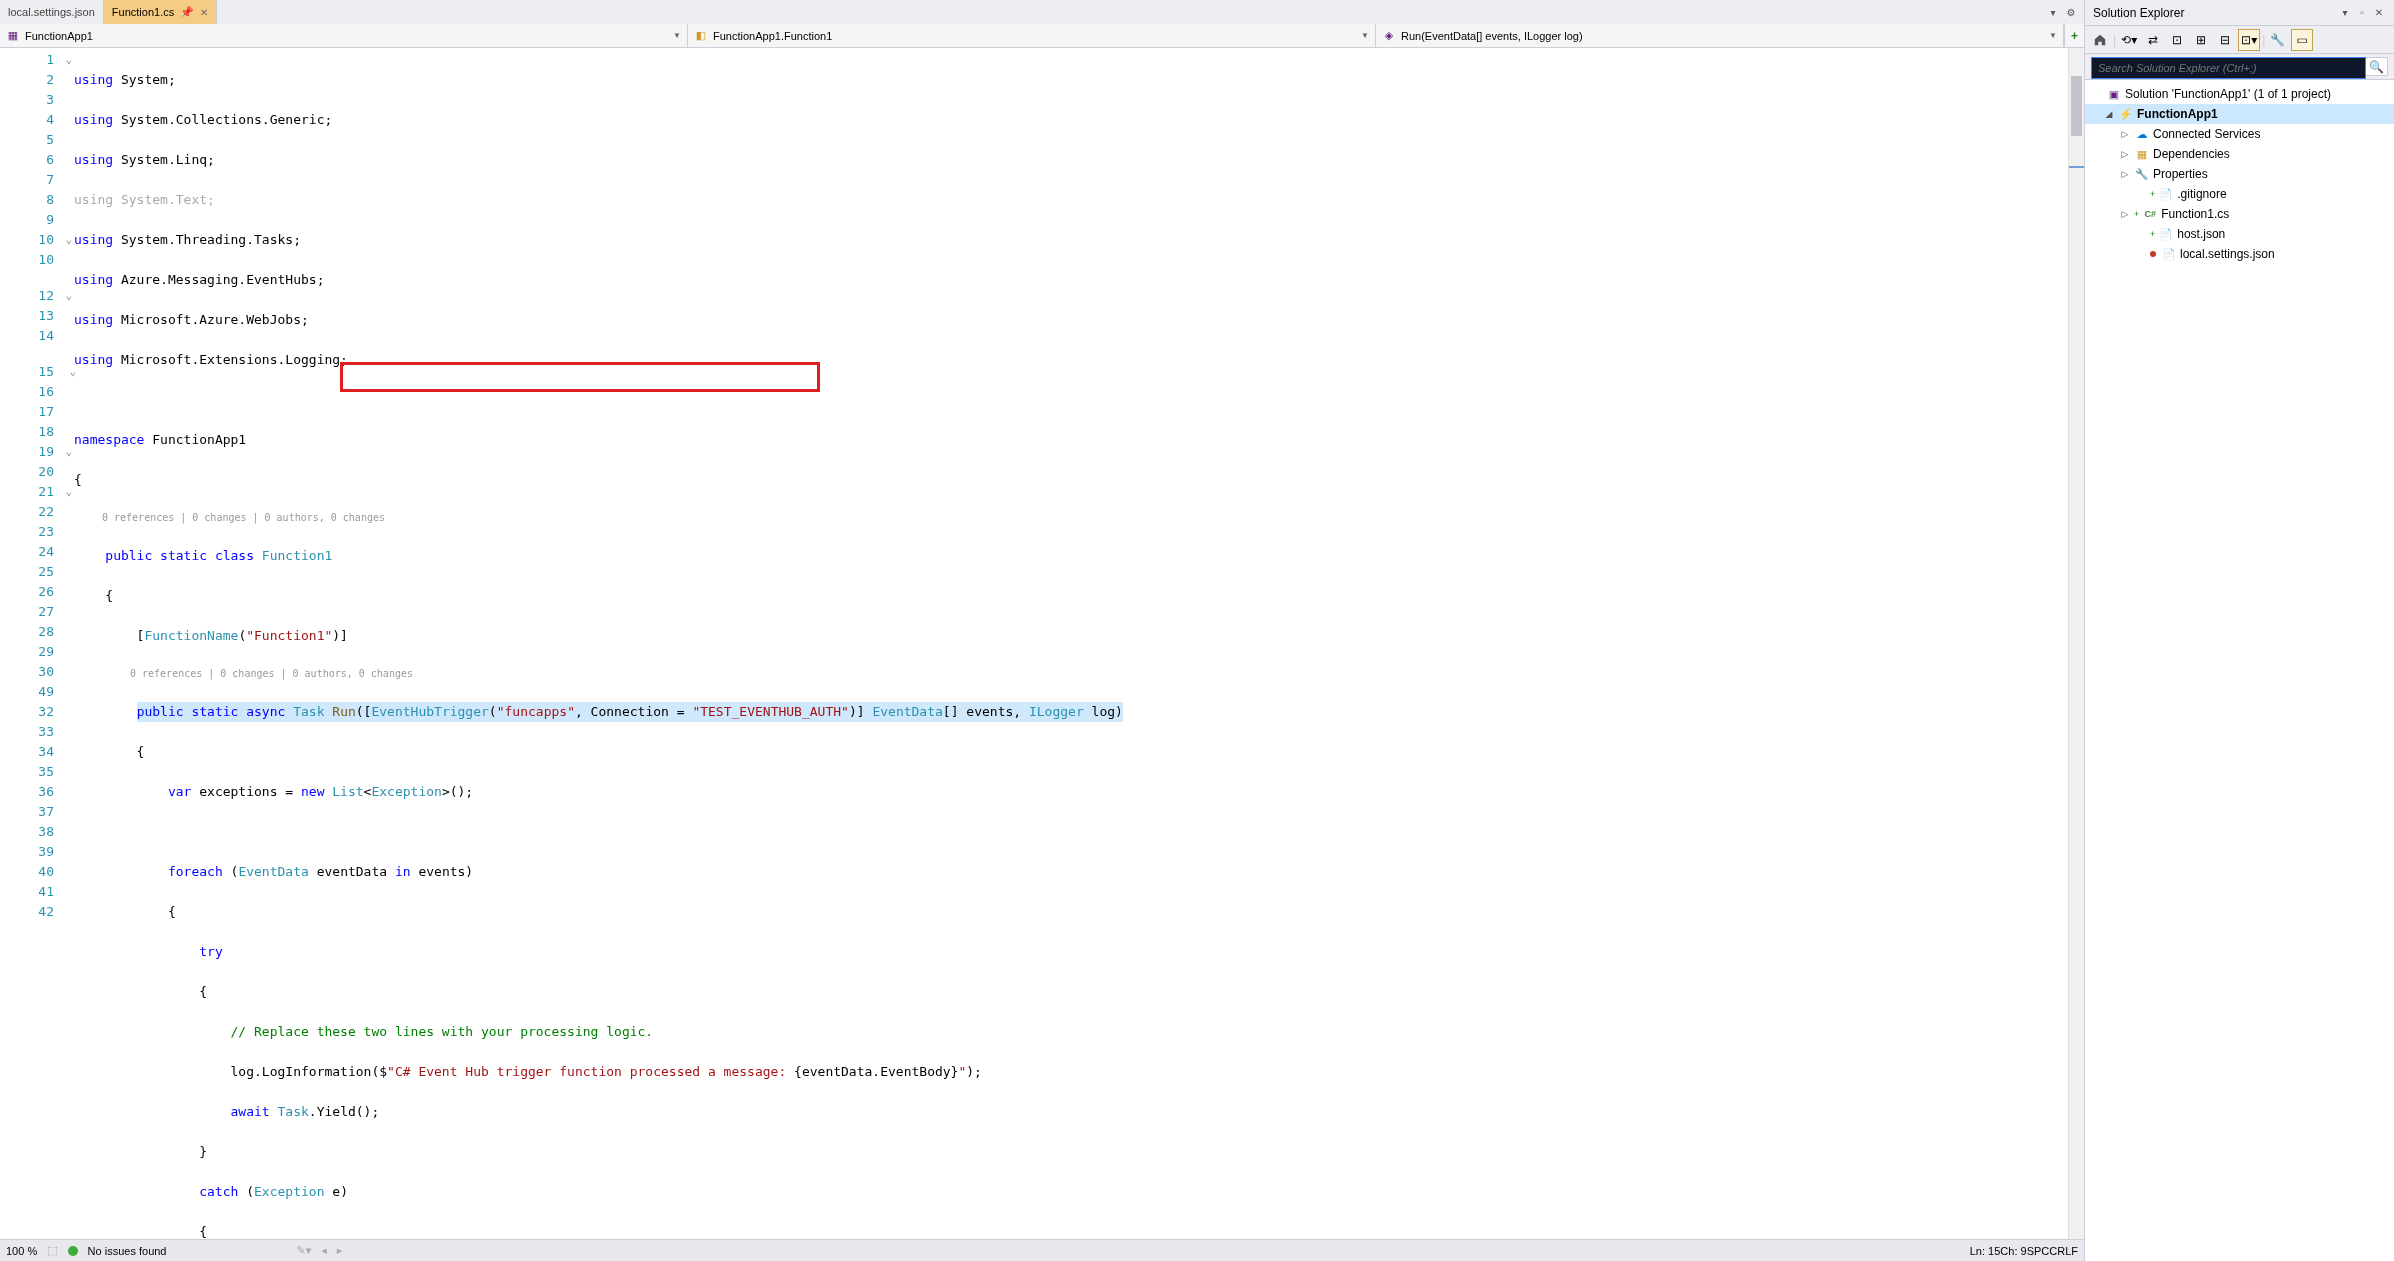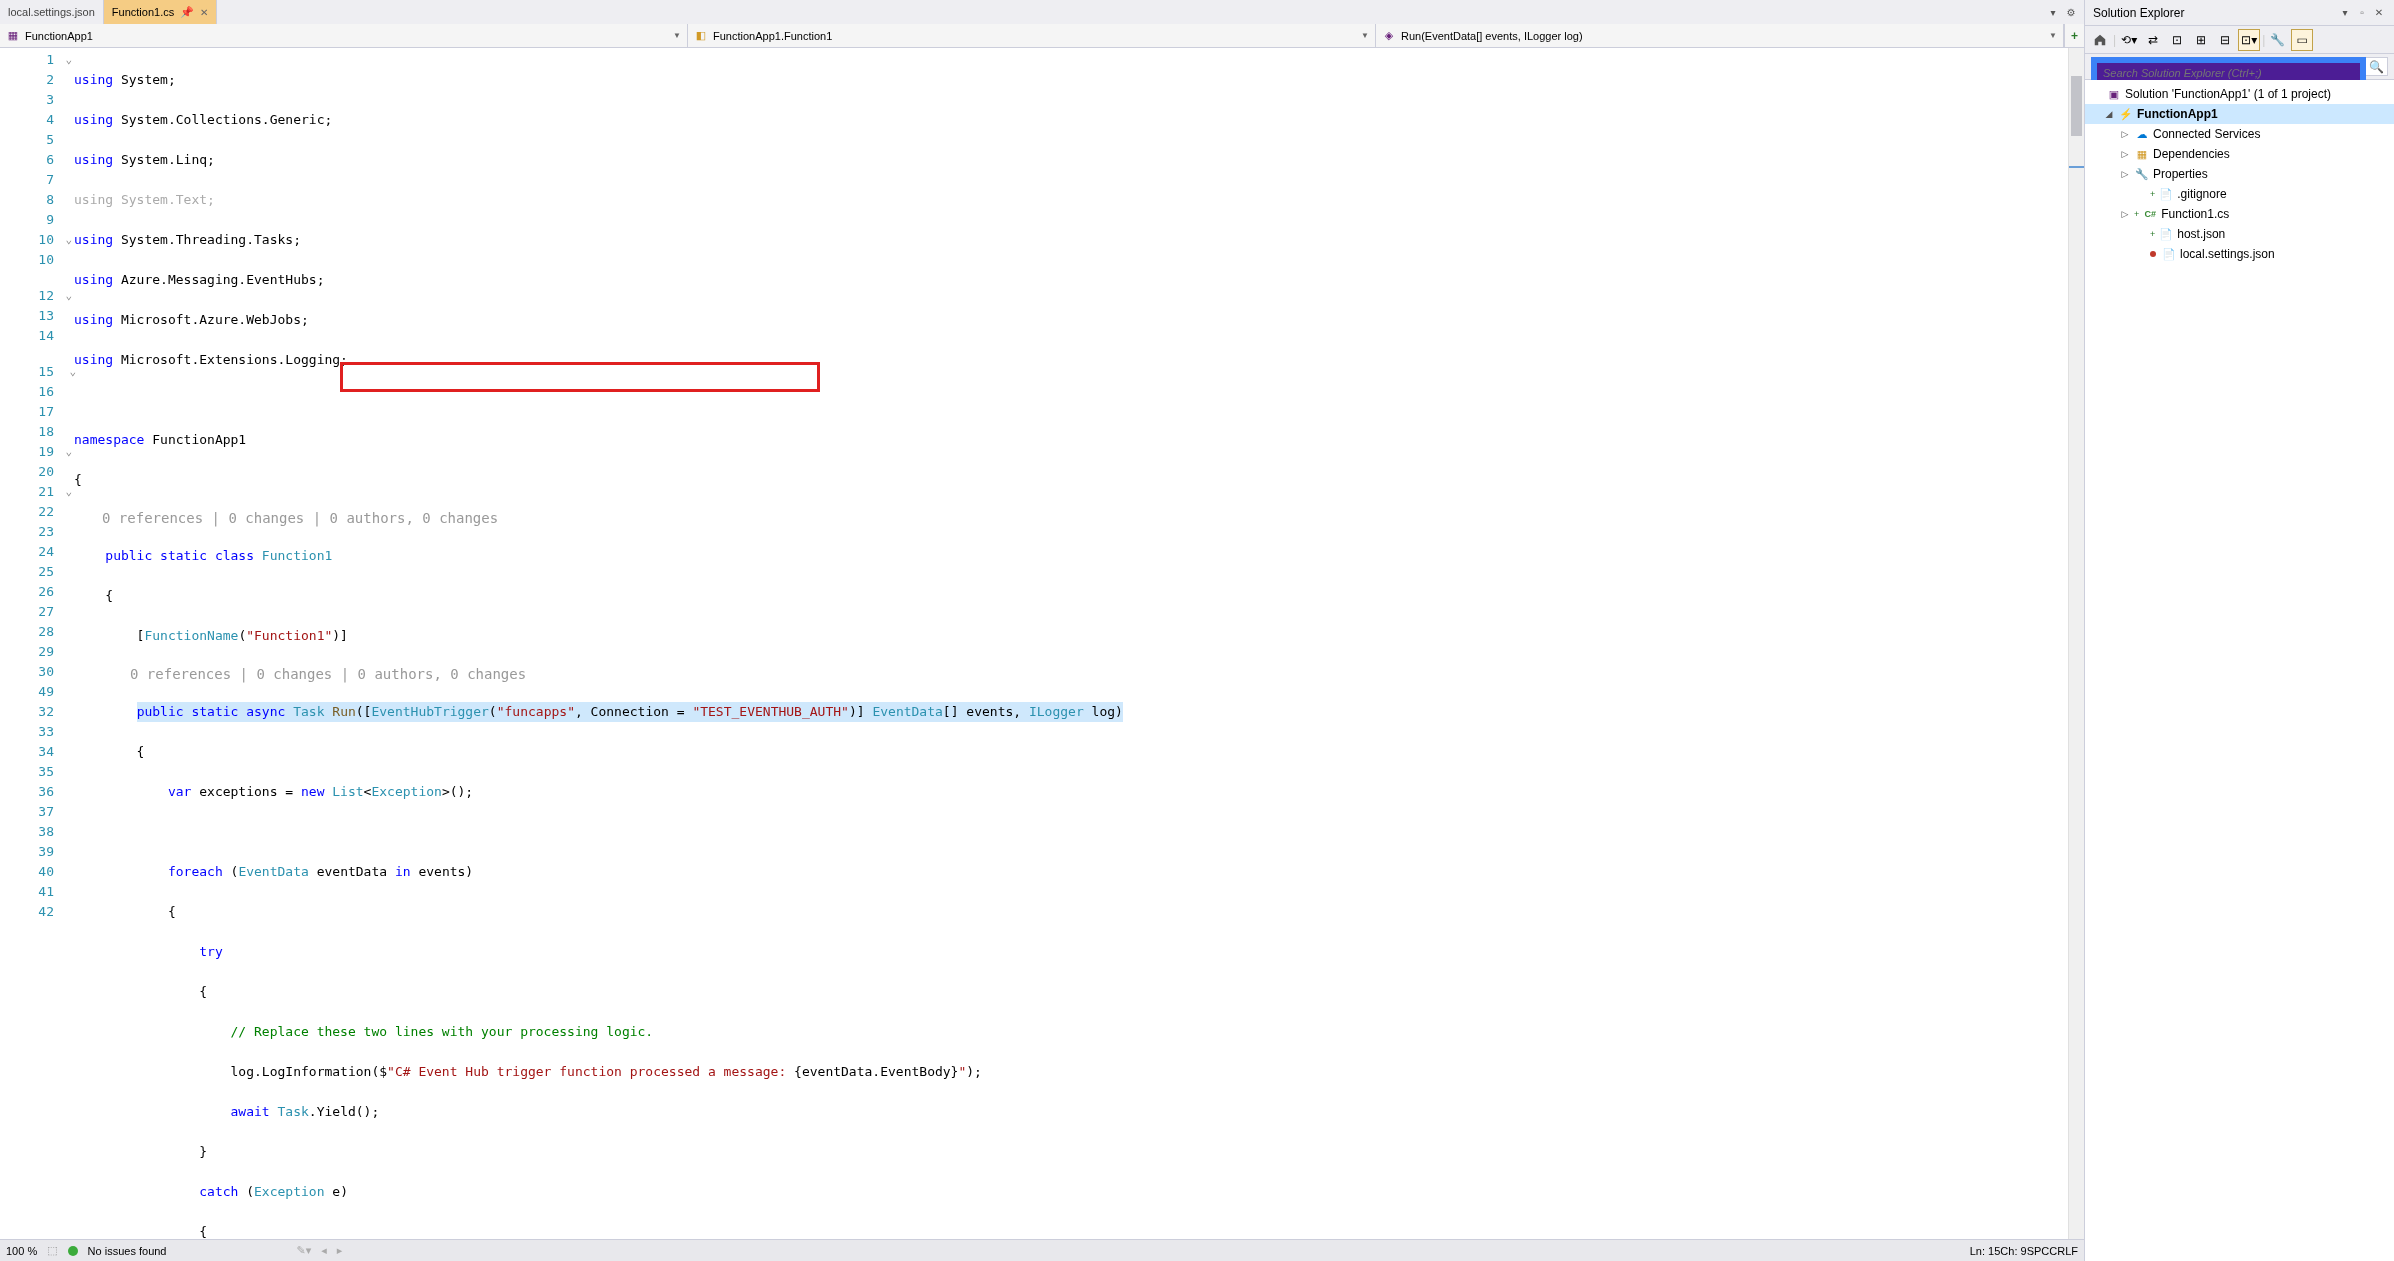--- a/index.html
+++ b/index.html
@@ -26,21 +26,21 @@
 .bc-drop { color: #666; font-size: 8px; }
 .add-btn { width: 20px; display: flex; align-items: center; justify-content: center; border-left: 1px solid #cccedb; cursor: pointer; color: #2a7a2a; font-weight: bold; }
 
 
 .code-wrap { flex: 1; display: flex; overflow: hidden; background: #fff; position: relative; }
 .gutter { width: 74px; background: #fff; text-align: right; color: #2b91af; font-family: Consolas, monospace; font-size: 13px; line-height: 20px; padding-top: 2px; user-select: none; }
 .gutter-line { padding-right: 20px; position: relative; }
 .fold-col { position: absolute; right: 2px; top: 0; width: 12px; color: #888; font-size: 11px; line-height: 20px; cursor: pointer; }
 .code-col { flex: 1; font-family: Consolas, monospace; font-size: 13px; line-height: 20px; padding-top: 2px; white-space: pre; position: relative; }
 .code-line { height: 20px; }
-.codelens { font-size: 14px; color: #999; font-family: Consolas, monospace; height: 16px; line-height: 16px; padding-left: 28px; }
+.codelens { font-size: 10px; color: #999; font-family: Consolas, monospace; height: 16px; line-height: 16px; padding-left: 28px; }
 .codelens2 { padding-left: 56px; }
 .kw { color: #0000ff; }
 .type { color: #2b91af; }
 .str { color: #a31515; }
 .cmt { color: #008000; }
 .hl-line { background: #cfe8fc; display: inline-block; }
 .redbox { position: absolute; border: 3px solid #e02020; pointer-events: none; }
 .scrollbar-v { width: 16px; background: #f0f0f0; border-left: 1px solid #e0e0e0; position: relative; }
 .sb-thumb { position: absolute; top: 28px; left: 2px; right: 2px; height: 60px; background: #c2c3c9; }
 .sb-marker { position: absolute; left: 0; right: 0; height: 2px; background: #6a9fd8; }
@@ -51,21 +51,21 @@
 .status-right { margin-left: auto; display: flex; }
 .green-dot { width: 10px; height: 10px; border-radius: 50%; background: #3bab3b; }
 
 
 .se-header { height: 26px; background: #eeeef2; display: flex; align-items: center; padding: 0 8px; font-size: 12px; border-bottom: 1px solid #cccedb; }
 .se-header-right { margin-left: auto; display: flex; gap: 3px; }
 .se-toolbar { height: 28px; background: #eeeef2; display: flex; align-items: center; gap: 2px; padding: 0 4px; border-bottom: 1px solid #cccedb; }
 .se-tbtn { width: 22px; height: 22px; display: flex; align-items: center; justify-content: center; cursor: pointer; border: 1px solid transparent; }
 .se-tbtn.boxed { border: 1px solid #c2a24a; background: #fdf4dc; }
 .se-search { height: 26px; padding: 3px 6px; background: #eeeef2; border-bottom: 1px solid #cccedb; display: flex; }
-.se-search input { flex: 1; border: 6px solid #3b82f6; background: #4c1d95; padding: 10px 6px; font-size: 11px; font-style: italic; color: #888; }
+.se-search input { flex: 1; border: 1px solid #3b82f6; background: #0f172a; padding: 10px 6px; font-size: 11px; font-style: italic; color: #888; }
 .se-search-icon { width: 22px; display: flex; align-items: center; justify-content: center; border: 1px solid #cccedb; border-left: none; background: #fff; cursor: pointer; }
 .tree { padding: 4px 0; font-size: 12px; overflow: auto; flex: 1; background: #fff; }
 .tree-row { display: flex; align-items: center; height: 20px; padding-left: 6px; gap: 3px; cursor: pointer; }
 .tree-row.selected { background: #cce8ff; }
 .tree-arrow { width: 12px; font-size: 9px; color: #555; text-align: center; }
 .tree-icon { width: 16px; height: 16px; display: inline-flex; align-items: center; justify-content: center; font-size: 11px; }
 .tree-label { white-space: nowrap; }
 .indent1 { padding-left: 18px; }
 .indent2 { padding-left: 34px; }
 .indent3 { padding-left: 50px; }

